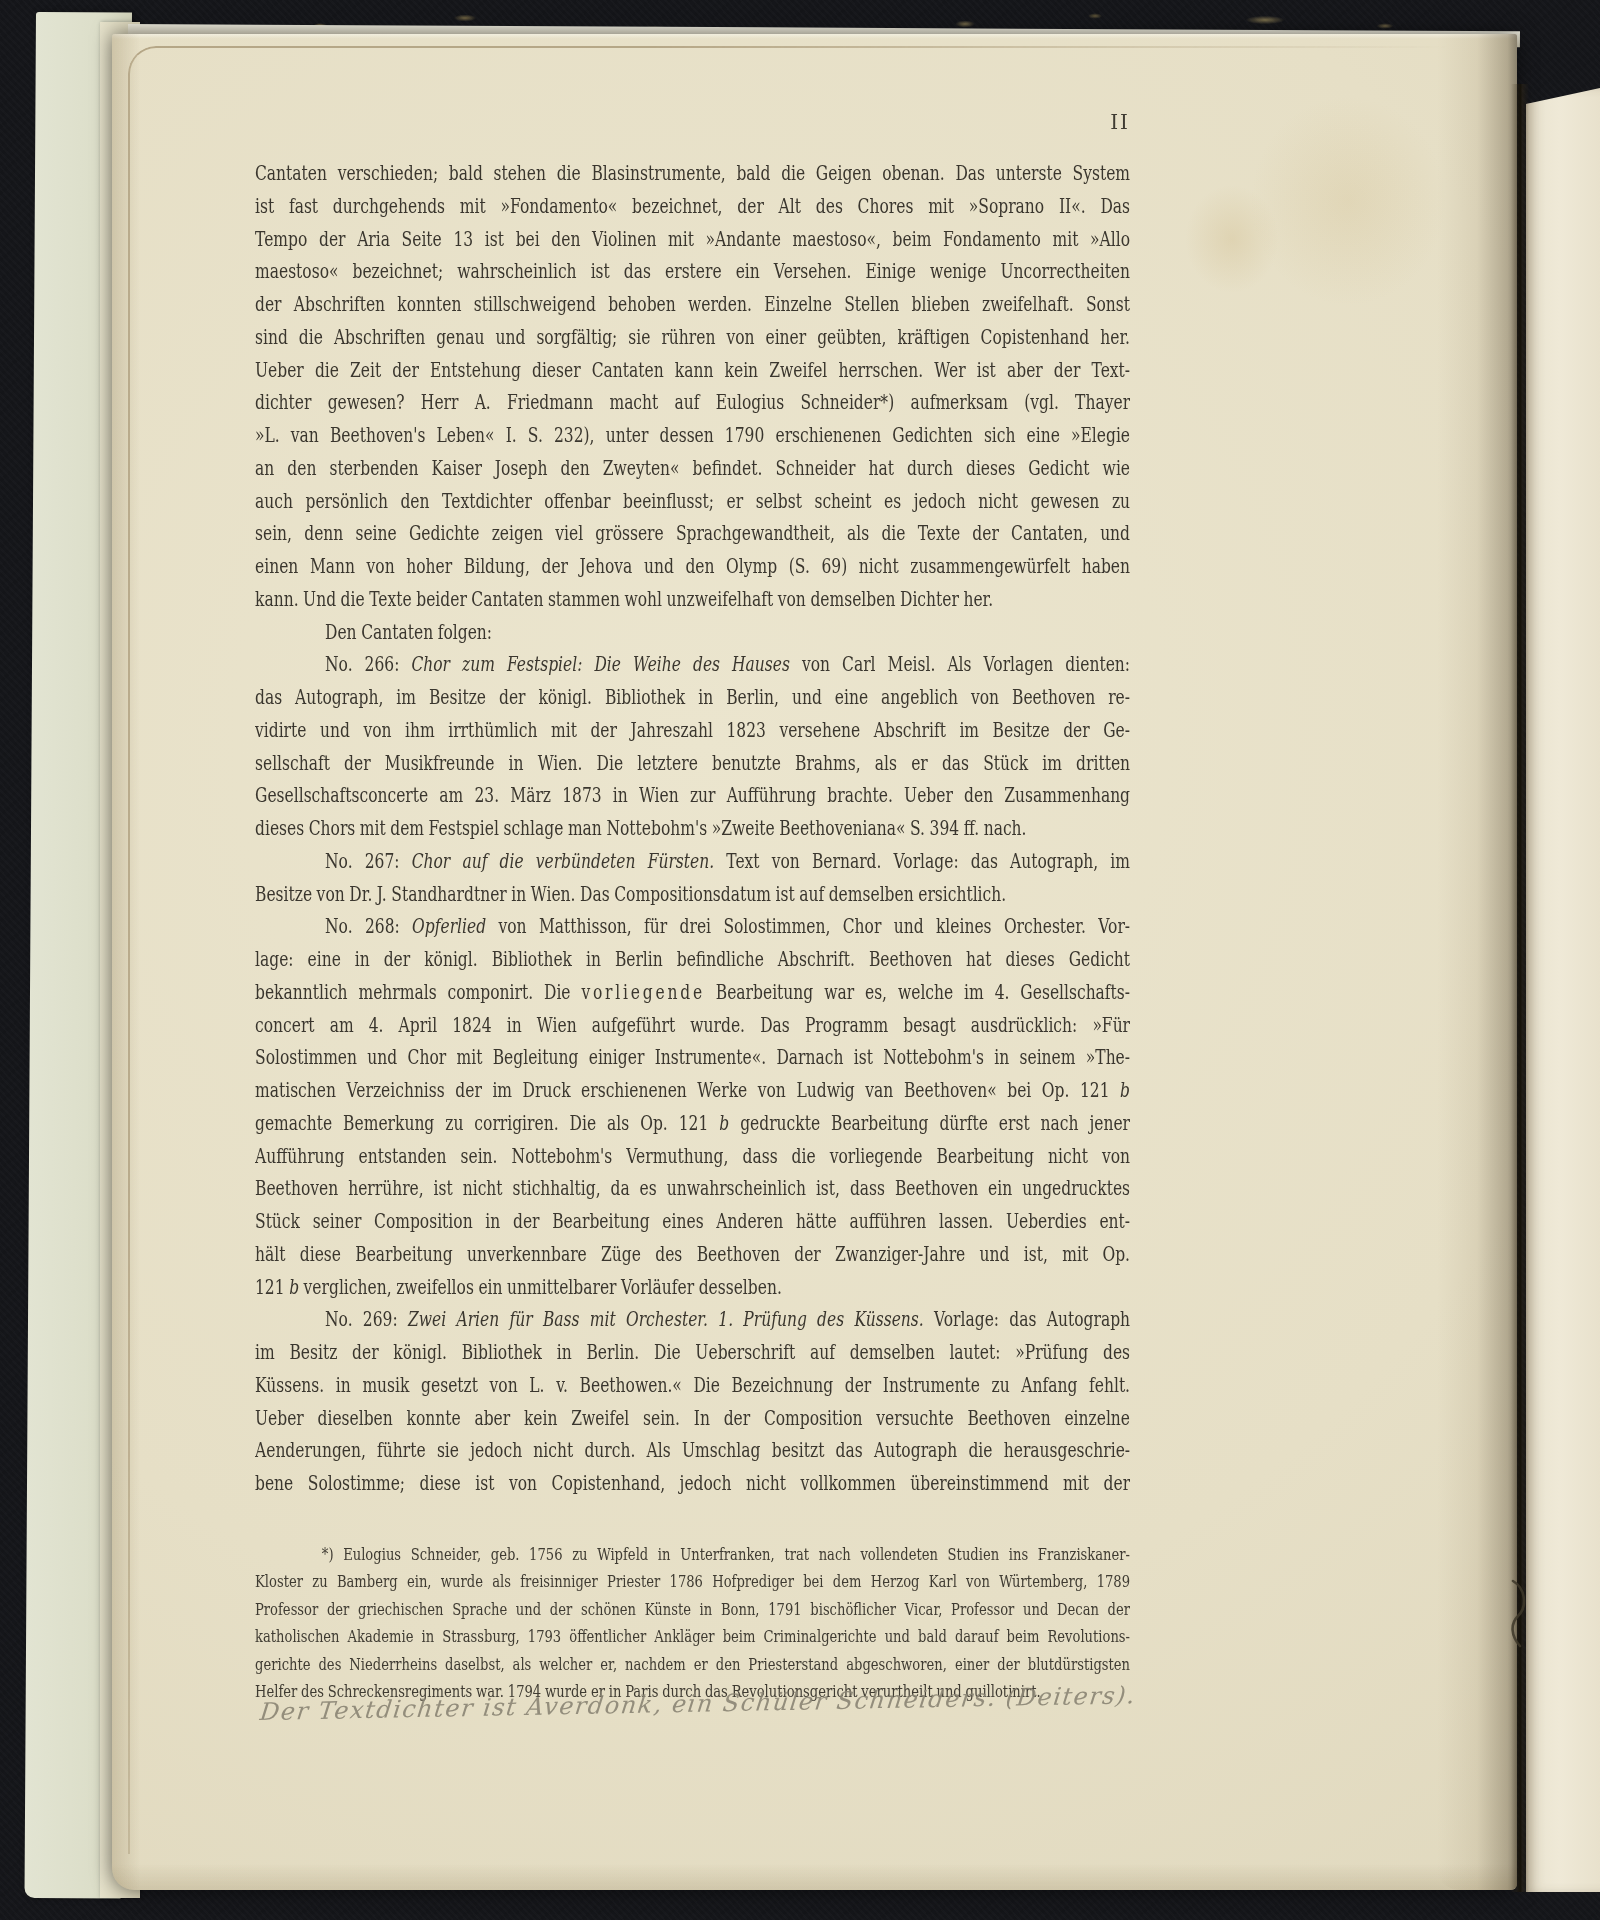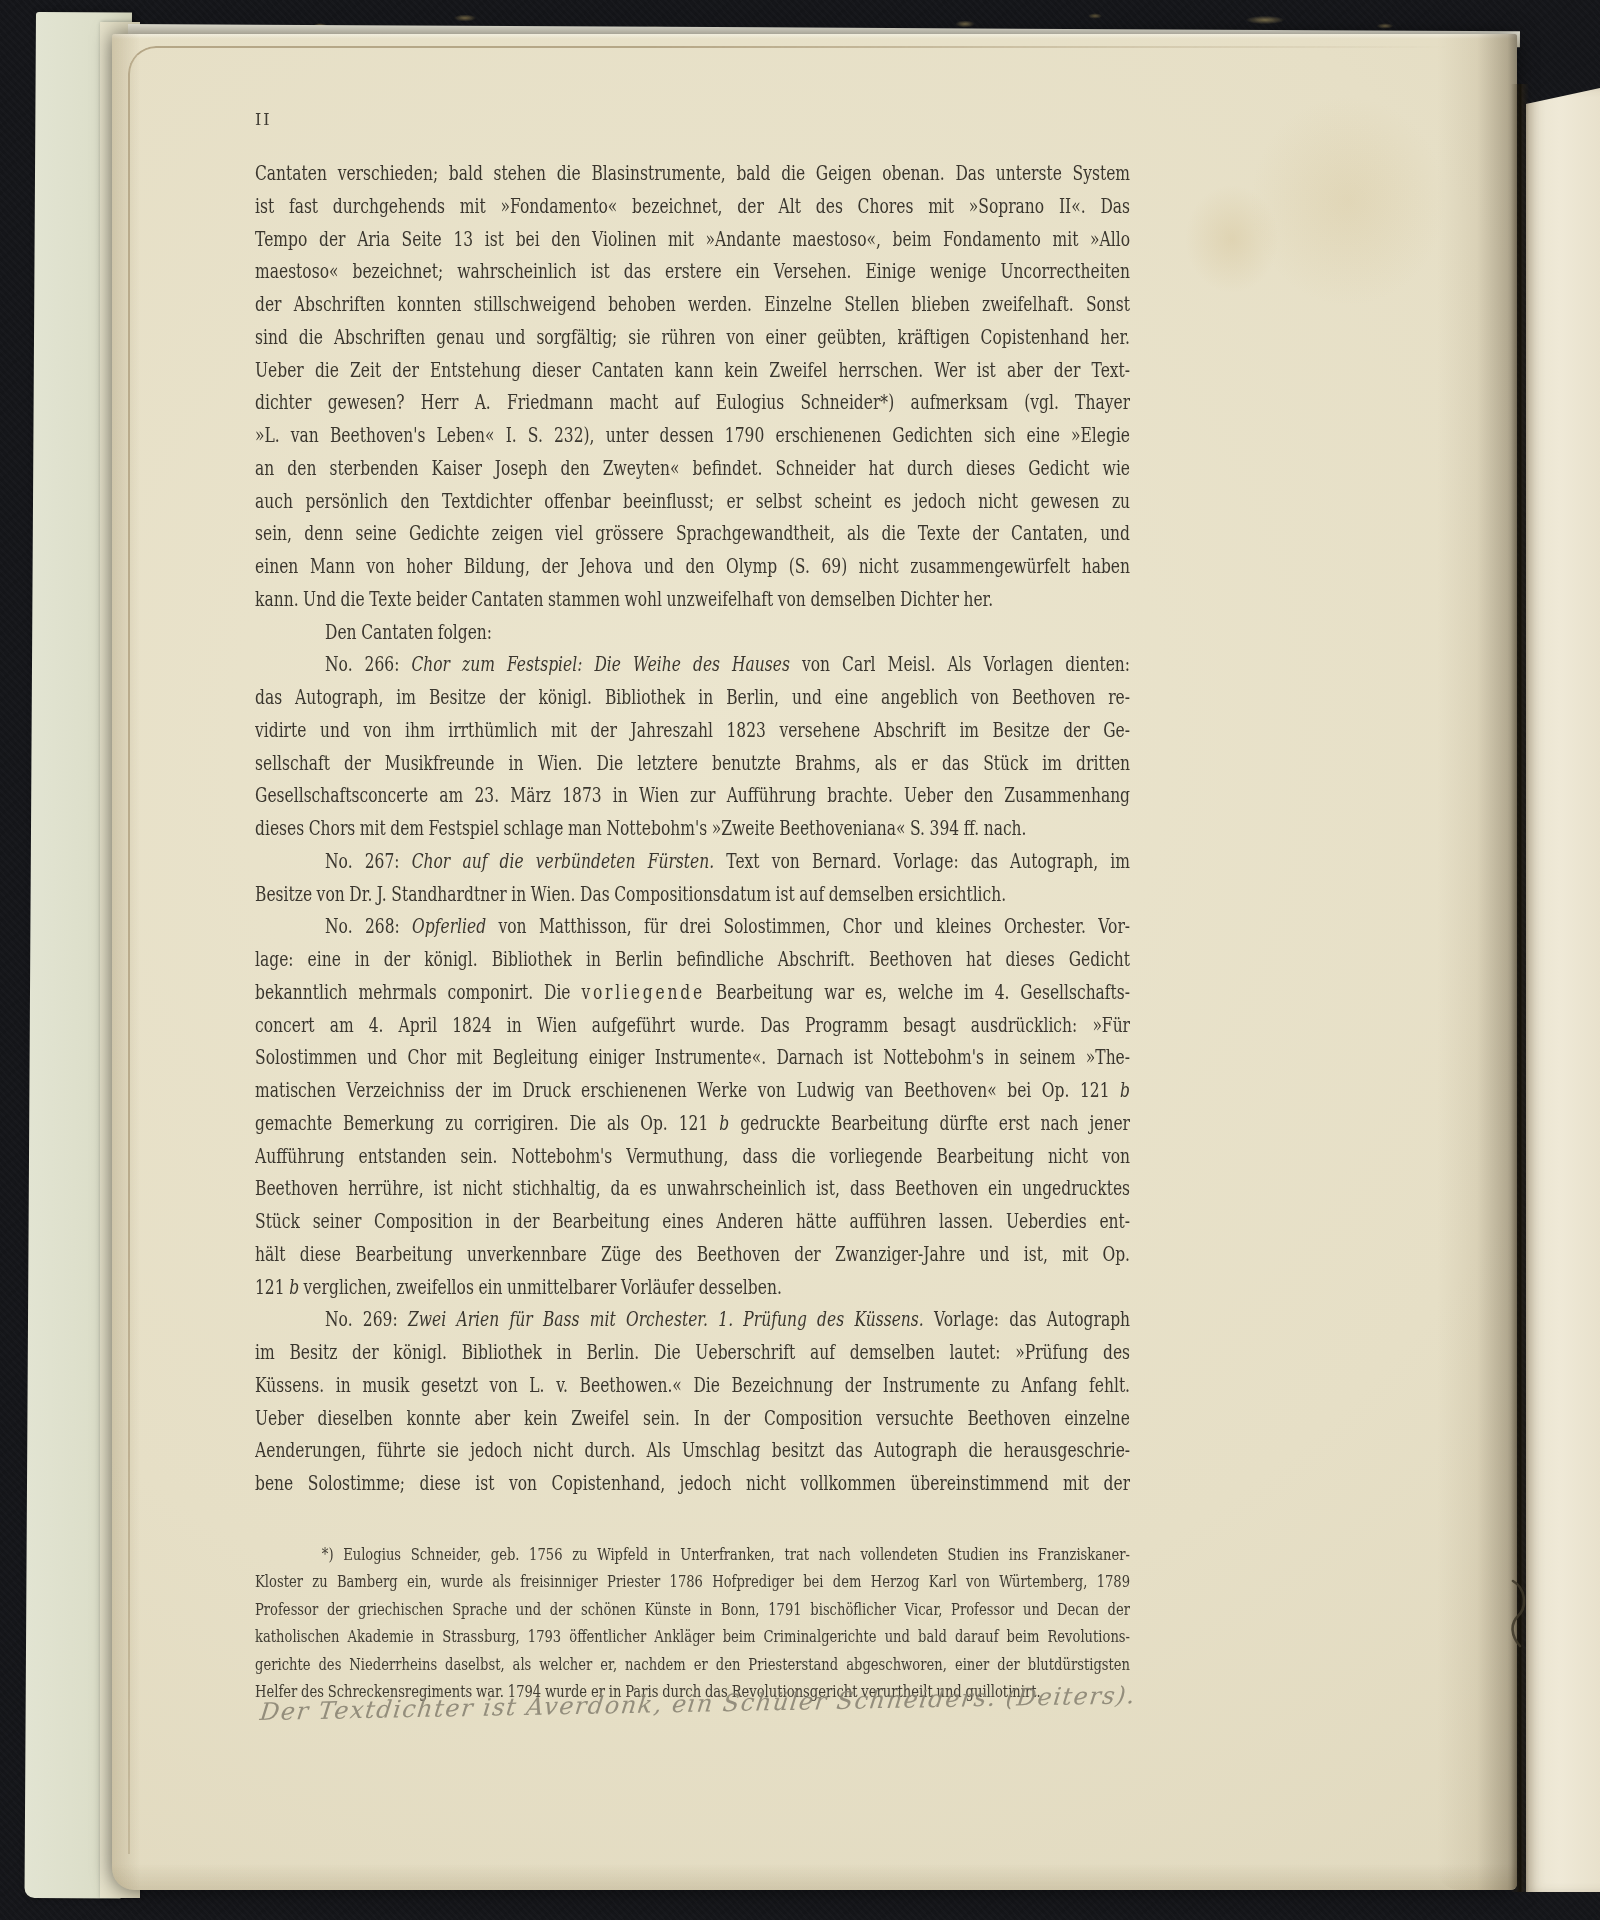--- a/index.html
+++ b/index.html
@@ -64,22 +64,22 @@
   }
   .plate{ 
     position:absolute;left:16px;top:12px;right:34px;bottom:36px;pointer-events:none;
     border-top:2px solid rgba(148,128,92,.6);
     border-left:2px solid rgba(148,128,92,.5);
     border-top-left-radius:28px;
     -webkit-mask-image:linear-gradient(115deg,#000 0 24%,transparent 60%);
     mask-image:linear-gradient(115deg,#000 0 24%,transparent 60%);
   }
   .pagenum{
-    position:absolute;left:143px;top:76px;width:875px;text-align:left;
-    font-size:16px;letter-spacing:2px;color:#403c33;
+    position:absolute;left:143px;top:76px;width:875px;text-align:right;
+    font-size:20px;letter-spacing:2px;color:#403c33;
   }
   .textblock{
     position:absolute;left:143px;top:124px;width:1100px;
     transform:scaleX(.7955);transform-origin:top left;
     font-size:19.5px;word-spacing:-.5px;color:#3a362e;
   }
   .line{height:32.75px;line-height:32.75px;overflow:hidden;text-align:justify;text-align-last:justify;}
   .line.last{text-align-last:left;}
   .line.ind{padding-left:88px;}
   .it{font-style:italic;}

